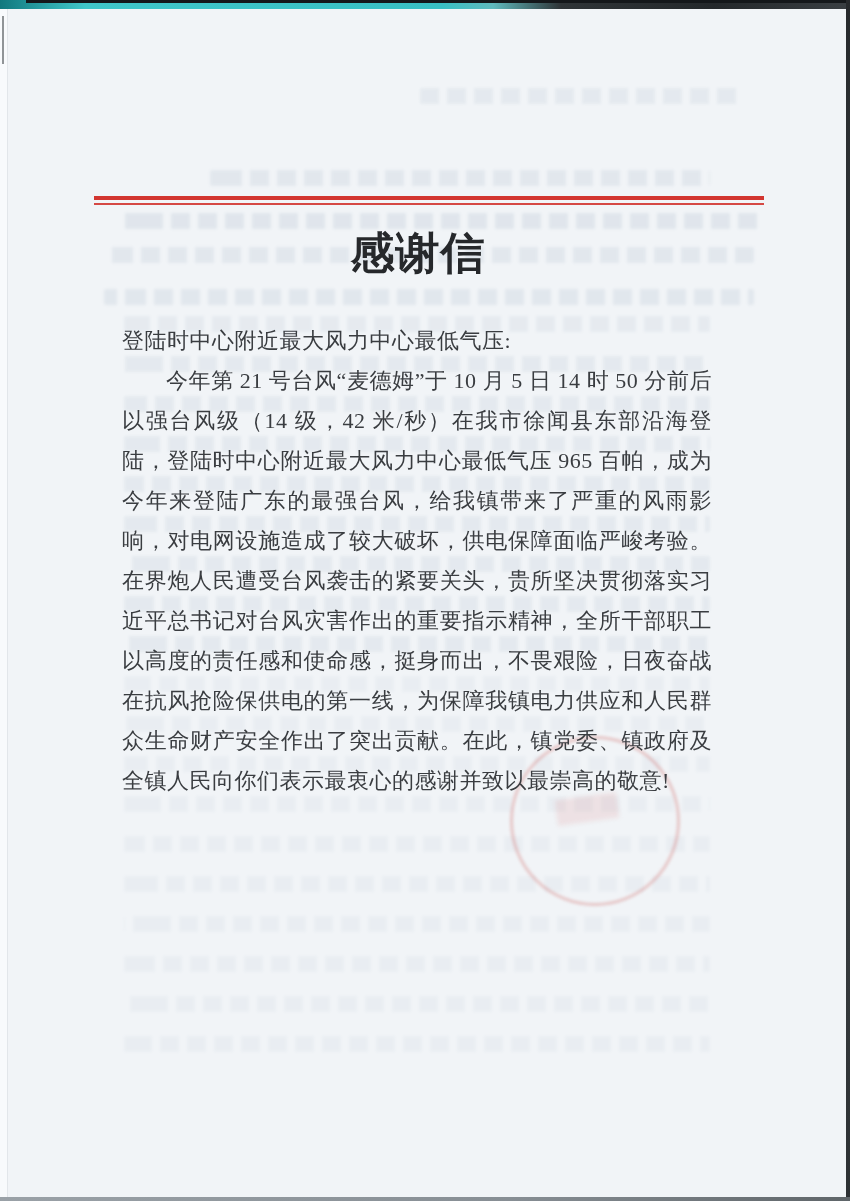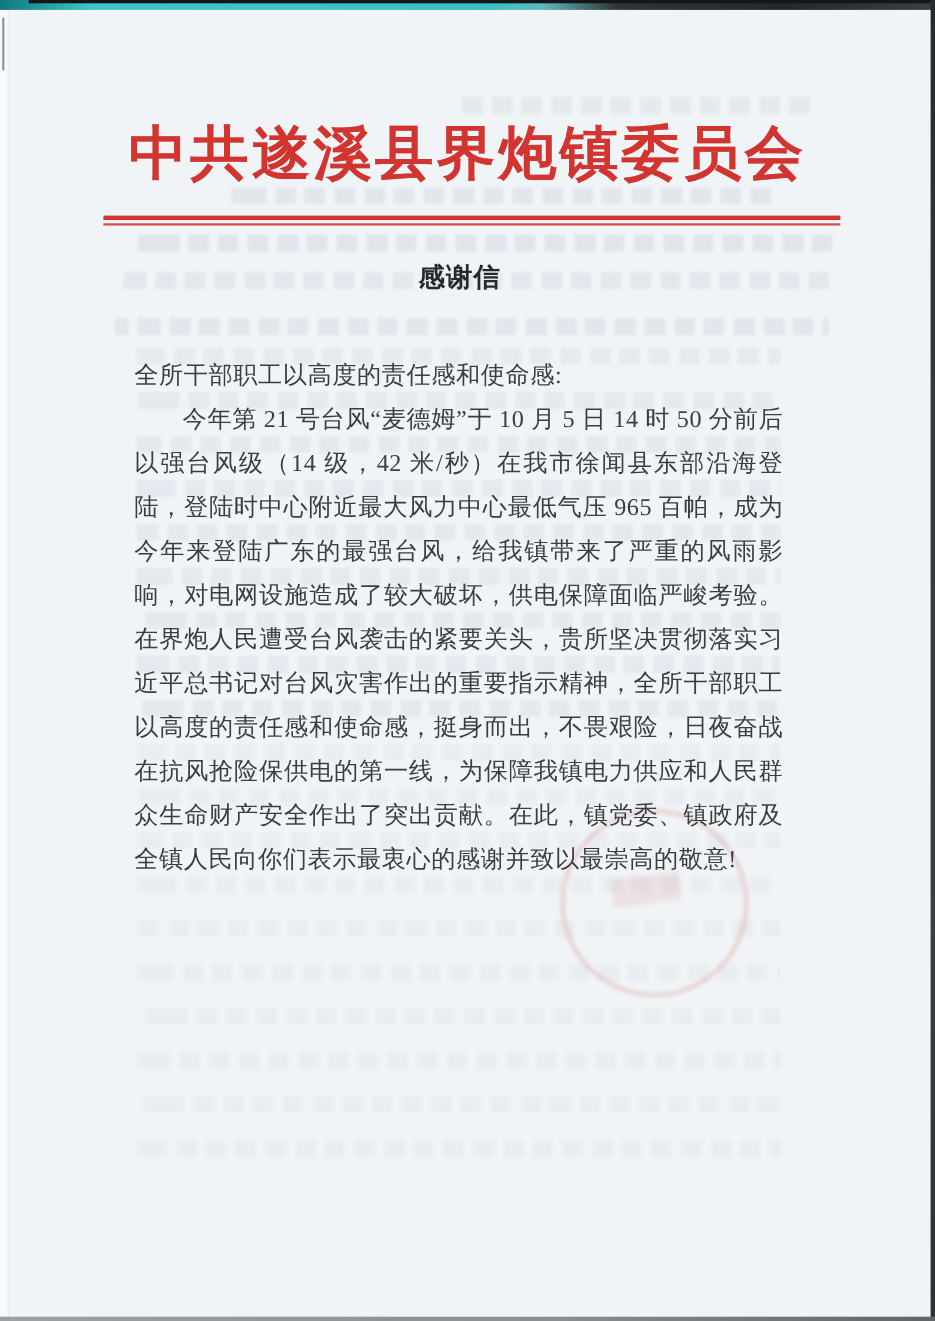--- a/index.html
+++ b/index.html
@@ -53,21 +53,21 @@
     text-align:center; font-size:53px; line-height:64px; font-weight:600;
     letter-spacing:3px; color:var(--accent-red,#d23530);
     text-shadow:0 0 .5px rgba(210,53,48,.6);
   }
   .red-rule { position:absolute; top:196px; left:94px; width:670px; z-index:2; }
   .rule-thick { height:4px; background:var(--accent-red,#d23530); }
   .rule-thin  { height:2px; background:var(--accent-red,#d23530); margin-top:3px; opacity:.9; }
 
   .letter-title {
     position:absolute; top:234px; left:0; width:836px; margin:0; z-index:2;
-    text-align:center; font-size:24px; line-height:38px; font-weight:700;
+    text-align:center; font-size:44px; line-height:38px; font-weight:700;
     letter-spacing:1px; color:#26282b;
     font-family:"Liberation Sans","DejaVu Sans",sans-serif;
   }
 
   
   .body-text {
     position:absolute; top:321px; left:122px; width:590px; z-index:2;
     font-size:22px; line-height:40px; letter-spacing:.5px;
     text-align:justify; color:var(--ink,#3a3d41);
   }
@@ -107,26 +107,25 @@
       <div class="ghost-line" style="top: 836px; left: 124px; width: 586px; opacity: 0.06; background-position: 2px 0px;"></div>
       <div class="ghost-line" style="top: 876px; left: 124px; width: 586px; opacity: 0.06; background-position: 15px 0px;"></div>
       <div class="ghost-line" style="top: 916px; left: 124px; width: 586px; opacity: 0.06; background-position: 28px 0px;"></div>
       <div class="ghost-line" style="top: 956px; left: 124px; width: 586px; opacity: 0.06; background-position: 12px 0px;"></div>
       <div class="ghost-line" style="top: 996px; left: 124px; width: 586px; opacity: 0.06; background-position: 25px 0px;"></div>
       <div class="ghost-line" style="top: 1036px; left: 124px; width: 586px; opacity: 0.06; background-position: 9px 0px;"></div>
     </div>
   <div class="ghost-seal"></div>
   <div class="ghost-seal-mark"></div>
 
-  <div class="org-title">中共遂溪县界炮镇委员会</div>
   <div class="red-rule">
     <div class="rule-thick"></div>
     <div class="rule-thin"></div>
   </div>
 
   <h1 class="letter-title">感谢信</h1>
 
   <div class="body-text">
-    <p class="salutation">全所干部职工以高度的责任感和使命感:</p>
+    <p class="salutation">登陆时中心附近最大风力中心最低气压:</p>
     <p class="para">今年第 21 号台风“麦德姆”于 10 月 5 日 14 时 50 分前后以强台风级（14 级，42 米/秒）在我市徐闻县东部沿海登陆，登陆时中心附近最大风力中心最低气压 965 百帕，成为今年来登陆广东的最强台风，给我镇带来了严重的风雨影响，对电网设施造成了较大破坏，供电保障面临严峻考验。在界炮人民遭受台风袭击的紧要关头，贵所坚决贯彻落实习近平总书记对台风灾害作出的重要指示精神，全所干部职工以高度的责任感和使命感，挺身而出，不畏艰险，日夜奋战在抗风抢险保供电的第一线，为保障我镇电力供应和人民群众生命财产安全作出了突出贡献。在此，镇党委、镇政府及全镇人民向你们表示最衷心的感谢并致以最崇高的敬意!</p>
   </div>
 
 </div>
 
 </body></html>

